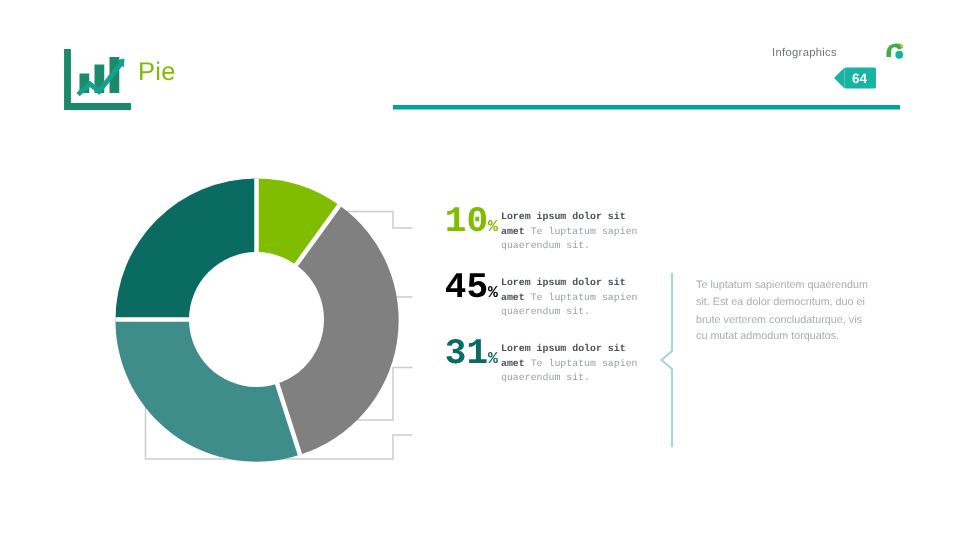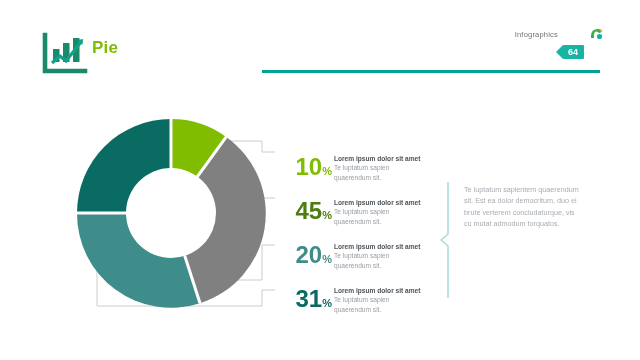--- a/index.html
+++ b/index.html
@@ -9,21 +9,21 @@
     font-family:"Liberation Sans",sans-serif;
     overflow:hidden;
     position:relative;
   }
   .slide{position:absolute;inset:0;background:#fff;}
 
   
   .logo-mark{position:absolute;left:40px;top:32px;width:48px;height:44px;}
   .title{
     position:absolute;left:92px;top:38px;
-    font-size:17px;font-weight:bold;color:#7FBC03;letter-spacing:.2px;
+    font-size:17px;font-weight:normal;color:#7FBC03;letter-spacing:.2px;
   }
   .rule{
     position:absolute;left:262px;top:70px;width:338px;height:3px;
     background:#00A396;
   }
 
   
   .badge-wrap{position:absolute;right:36px;top:25px;height:18px;display:flex;align-items:center;gap:5px;}
   .badge-label{font-size:7.5px;color:#6f7479;letter-spacing:.2px;}
   .badge-chip{
@@ -36,21 +36,21 @@
     border-top:7px solid transparent;border-bottom:7px solid transparent;
     border-right:7px solid #17B3A3;
   }
   .mini-logo{width:15px;height:15px;position:relative;}
 
   
   .donut{position:absolute;left:75px;top:117px;width:192px;height:192px;}
 
   
   .legend{position:absolute;left:276px;top:138px;width:150px;}
-  .row{display:flex;align-items:flex-end;height:44px;}
+  .row{display:flex;align-items:flex-start;height:44px;font-family:Liberation Mono, monospace;}
   .pct{
     font-size:24px;font-weight:bold;line-height:22px;
     width:56px;flex:none;text-align:right;padding-right:2px;
     white-space:nowrap;
   }
   .pct .sym{font-size:11px;font-weight:bold;}
   .txt{font-size:6.6px;line-height:9.5px;color:#9aa0a6;padding-top:2px;}
   .txt b{color:#4c5257;font-weight:bold;}
 
   
@@ -136,30 +136,22 @@
   <div class="legend">
     <div class="row">
       <div class="pct" style="color:#80BC00">
         <span>10</span><span class="sym">%</span>
       </div>
       <div class="txt">
         <b>Lorem ipsum dolor sit amet</b><span> Te luptatum sapien quaerendum sit.</span>
       </div>
     </div>
     <div class="row">
-      <div class="pct" style="color:#4d7c0f">
+      <div class="pct" style="color:#000000">
         <span>45</span><span class="sym">%</span>
-      </div>
-      <div class="txt">
-        <b>Lorem ipsum dolor sit amet</b><span> Te luptatum sapien quaerendum sit.</span>
-      </div>
-    </div>
-    <div class="row">
-      <div class="pct" style="color:#3F8D8A">
-        <span>20</span><span class="sym">%</span>
       </div>
       <div class="txt">
         <b>Lorem ipsum dolor sit amet</b><span> Te luptatum sapien quaerendum sit.</span>
       </div>
     </div>
     <div class="row">
       <div class="pct" style="color:#0A6B63">
         <span>31</span><span class="sym">%</span>
       </div>
       <div class="txt">

